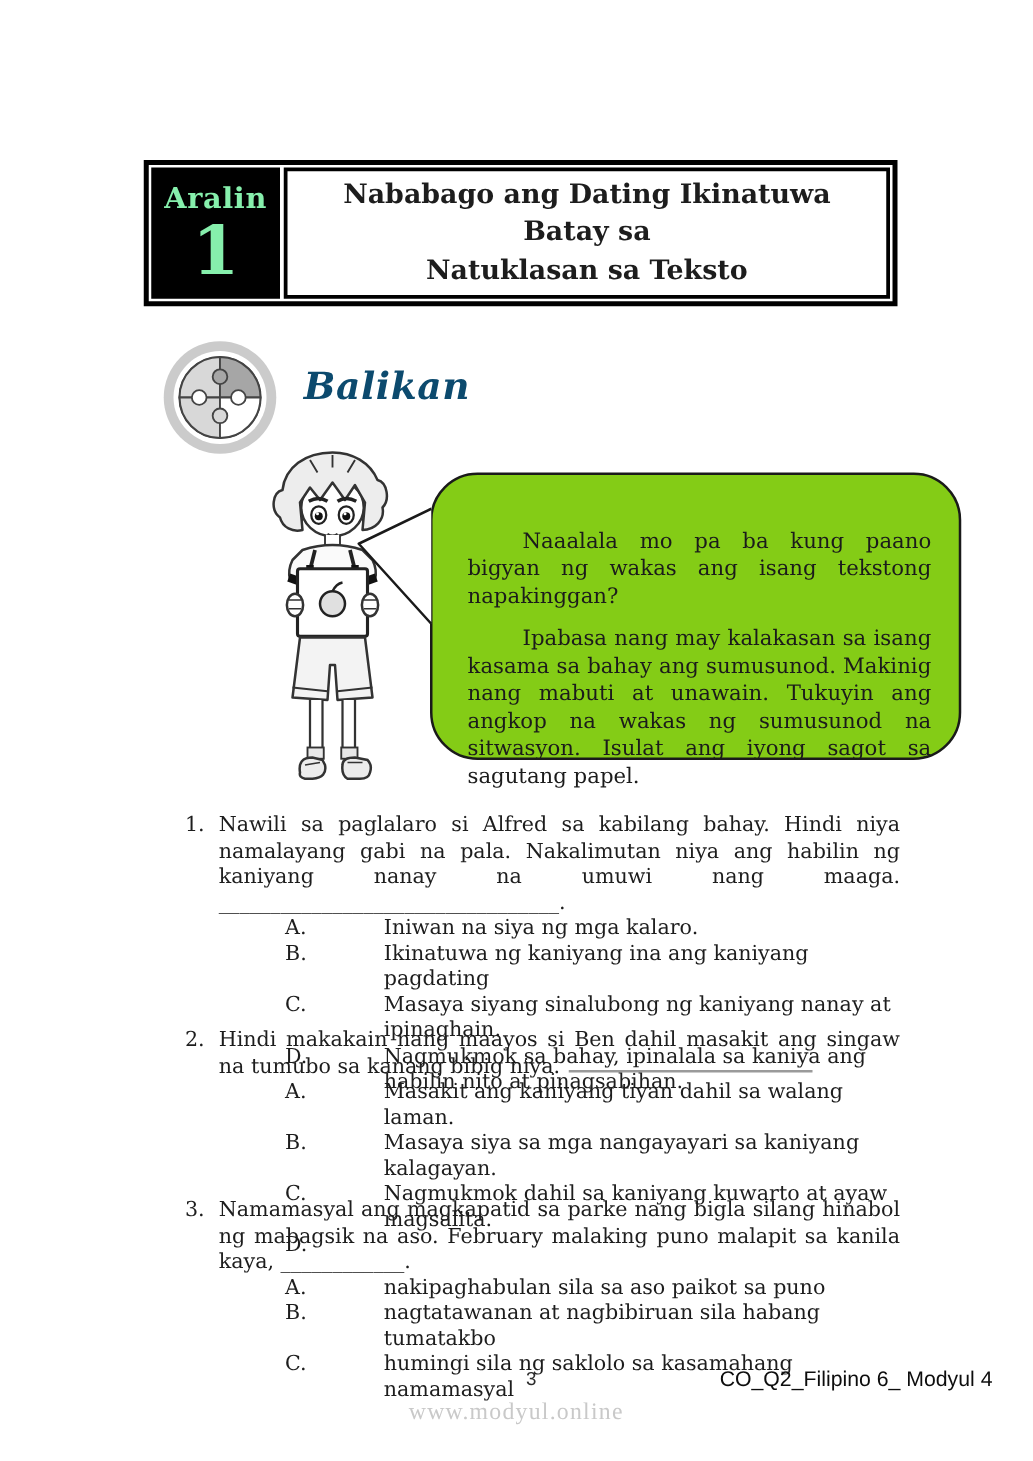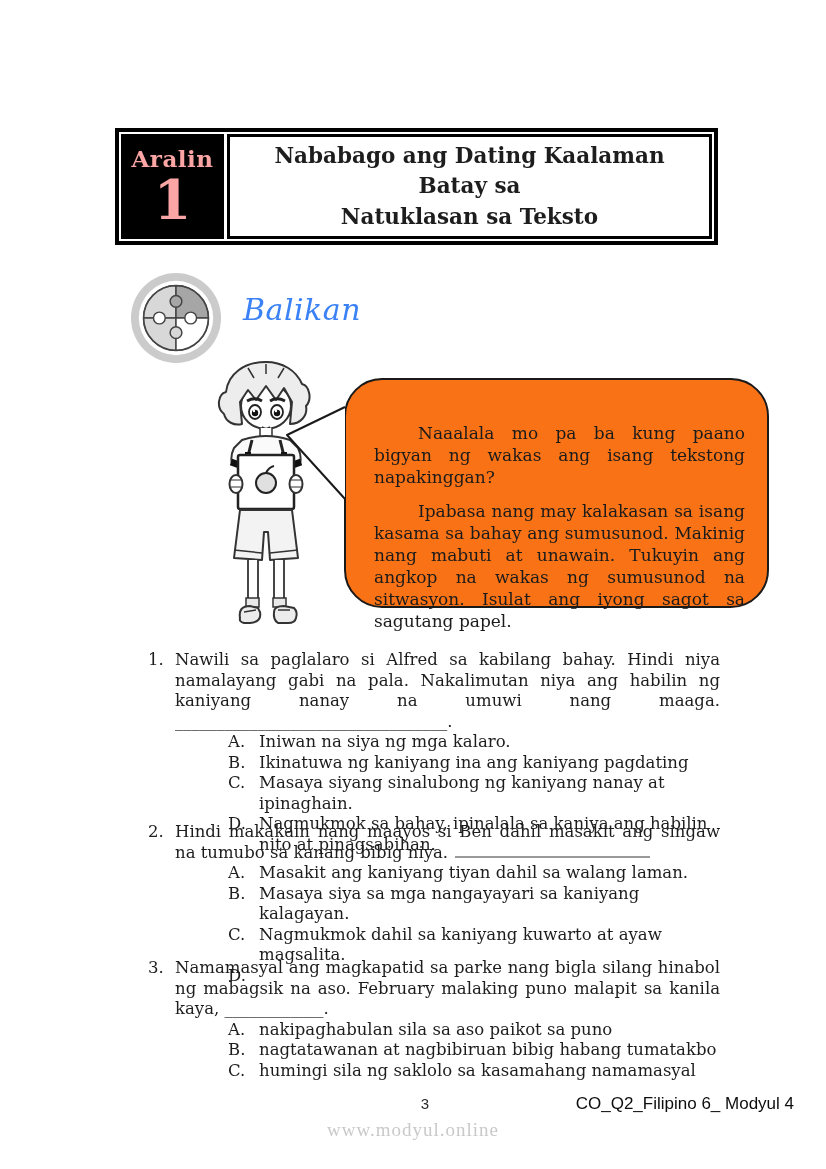--- a/index.html
+++ b/index.html
@@ -8,62 +8,62 @@
     position:relative; width:826px; height:1169px; background:#ffffff;
     font-family:"DejaVu Serif","Liberation Serif",serif; color:#1d1d1d; overflow:hidden;
   }
 
   
   .lesson-header {
     position:absolute; left:115px; top:128px; width:603px; height:117px;
     border:4px solid #000; background:#fff; display:flex; padding:2px;
   }
   .lesson-box {
-    width:103px; background:#000; color:#fca5a5; display:flex; flex-direction:column;
+    width:103px; background:#000; color:#86efac; display:flex; flex-direction:column;
     align-items:center; justify-content:center;
   }
   .lesson-label { font-weight:bold; font-size:23px; letter-spacing:0.5px; }
   .lesson-number { font-weight:bold; font-size:54px; line-height:1.05; }
   .lesson-title-box {
     flex:1; margin-left:3px; border:3px solid #000; display:flex; flex-direction:column;
     align-items:center; justify-content:center; text-align:center;
     font-weight:bold; font-size:21.5px; line-height:1.42; padding:0 8px;
   }
 
   
   .balikan-icon { position:absolute; left:130px; top:272px; width:92px; height:92px; }
   .balikan-title {
-    position:absolute; left:243px; top:292px; font-size:30px; font-weight:normal;
-    font-style:italic; letter-spacing:0.5px; color:#3b82f6;text-align:right;
+    position:absolute; left:243px; top:292px; font-size:30px; font-weight:bold;
+    font-style:italic; letter-spacing:0.5px; color:#0c4a6e;text-align:right;
   }
 
   
   .student { position:absolute; left:200px; top:360px; width:132px; height:270px; }
   .bubble {
     position:absolute; left:344px; top:378px; width:425px; height:230px;
-    border:2px solid #1a1a1a; border-radius:38px; background:#f97316;
+    border:2px solid #1a1a1a; border-radius:38px; background:#84cc16;
     padding:42px 22px 0 28px;
   }
   .bubble p {
     text-align:justify; text-indent:44px; font-size:17px; line-height:22px;
     margin-bottom:12px; color:#1b1b1b;
   }
   .bubble-tail { position:absolute; left:284px; top:404px; width:62px; height:98px; }
 
   
   .question { position:absolute; left:148px; width:572px; display:flex; font-size:16.5px; line-height:20.5px; }
   .question:nth-of-type(1) { top:650px; }
   .question:nth-of-type(2) { top:822px; }
   .question:nth-of-type(3) { top:958px; }
   .qnum { width:27px; flex:none; }
   .qbody { flex:1; }
   .qpara { text-align:justify; }
   .opt { display:flex; padding-left:53px; }
   .opt-letter { width:31px; flex:none; }
-  .opt-text { flex:1; }
+  .opt-text { flex:1;margin-left:48px; }
   .blank-underscore { white-space:nowrap; letter-spacing:0; }
   .blank-rule {
     display:inline-block; width:195px; height:0.85em;
     border-bottom:2px solid #9a9a9a; margin-left:2px;
   }
 
   
   .page-num {
     position:absolute; top:1095px; left:385px; width:80px; text-align:center;
     font-family:"Liberation Sans",sans-serif; font-size:15px; color:#2b2b2b;
@@ -81,21 +81,21 @@
 <body>
 
 <div class="page">
 
   <div class="lesson-header">
     <div class="lesson-box">
       <div class="lesson-label">Aralin</div>
       <div class="lesson-number">1</div>
     </div>
     <div class="lesson-title-box">
-      <span>Nababago ang Dating Kaalaman Batay sa</span>
+      <span>Nababago ang Dating Ikinatuwa Batay sa</span>
       <span>Natuklasan sa Teksto</span>
     </div>
   </div>
 
   <svg class="balikan-icon" viewBox="0 0 94 94" aria-hidden="true">
     <circle cx="47" cy="47" r="46" fill="#cbcbcb"></circle>
     <circle cx="47" cy="47" r="38" fill="#ffffff"></circle>
     <circle cx="47" cy="47" r="33" fill="#ffffff" stroke="#444" stroke-width="2"></circle>
     <path d="M47,14 A33,33 0 0 0 14,47 L47,47 Z" fill="#d8d8d8" stroke="#444" stroke-width="1.5"></path>
     <path d="M47,14 A33,33 0 0 1 80,47 L47,47 Z" fill="#a6a6a6" stroke="#444" stroke-width="1.5"></path>
@@ -203,21 +203,21 @@
       <div class="question">
         <div class="qnum">3.</div>
         <div class="qbody">
           <div class="qpara"><span>Namamasyal ang magkapatid sa parke nang bigla silang hinabol ng mabagsik na aso. February malaking puno malapit sa kanila kaya, </span><span class="blank-underscore">____________.</span></div>
           <div class="opt">
             <span class="opt-letter">A.</span>
             <span class="opt-text">nakipaghabulan sila sa aso paikot sa puno</span>
           </div>
           <div class="opt">
             <span class="opt-letter">B.</span>
-            <span class="opt-text">nagtatawanan at nagbibiruan bibig habang tumatakbo</span>
+            <span class="opt-text">nagtatawanan at nagbibiruan sila habang tumatakbo</span>
           </div>
           <div class="opt">
             <span class="opt-letter">C.</span>
             <span class="opt-text">humingi sila ng saklolo sa kasamahang namamasyal</span>
           </div>
         </div>
       </div>
     </div>
 
   <div class="page-num">3</div>

